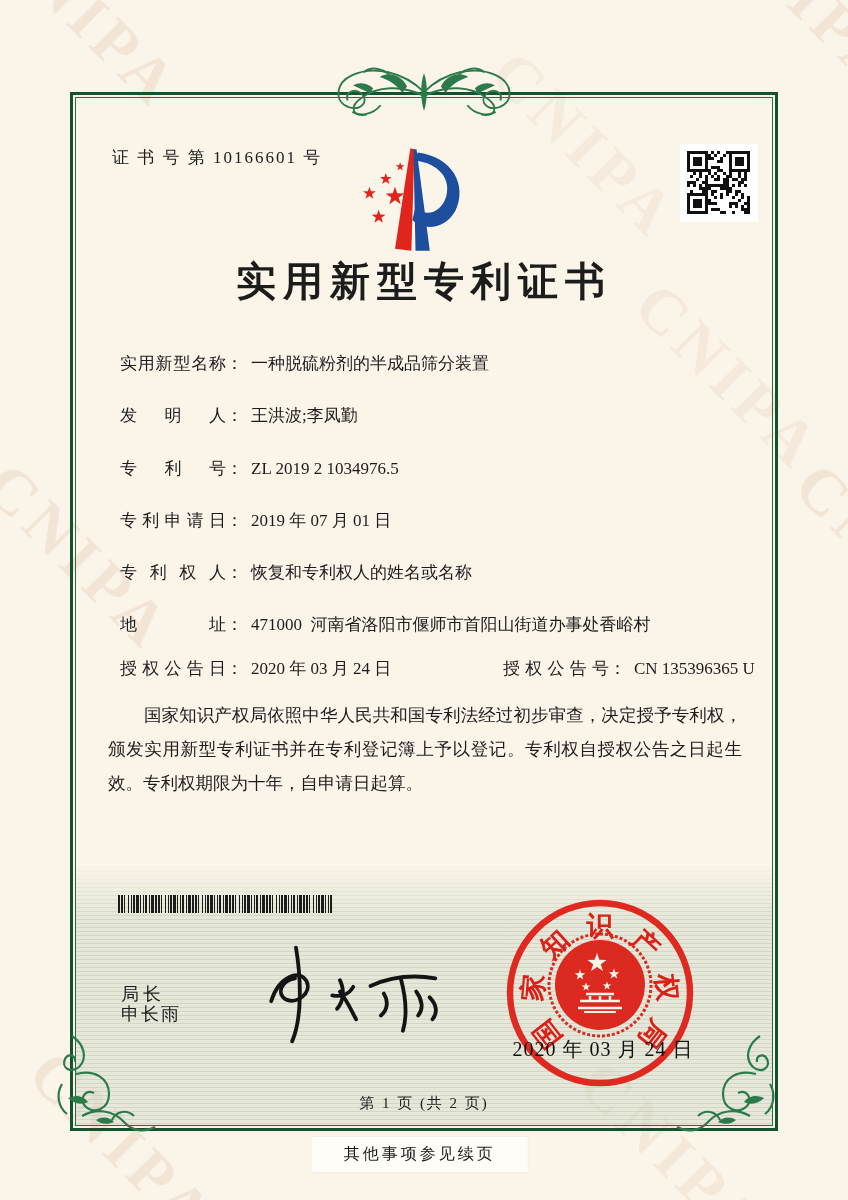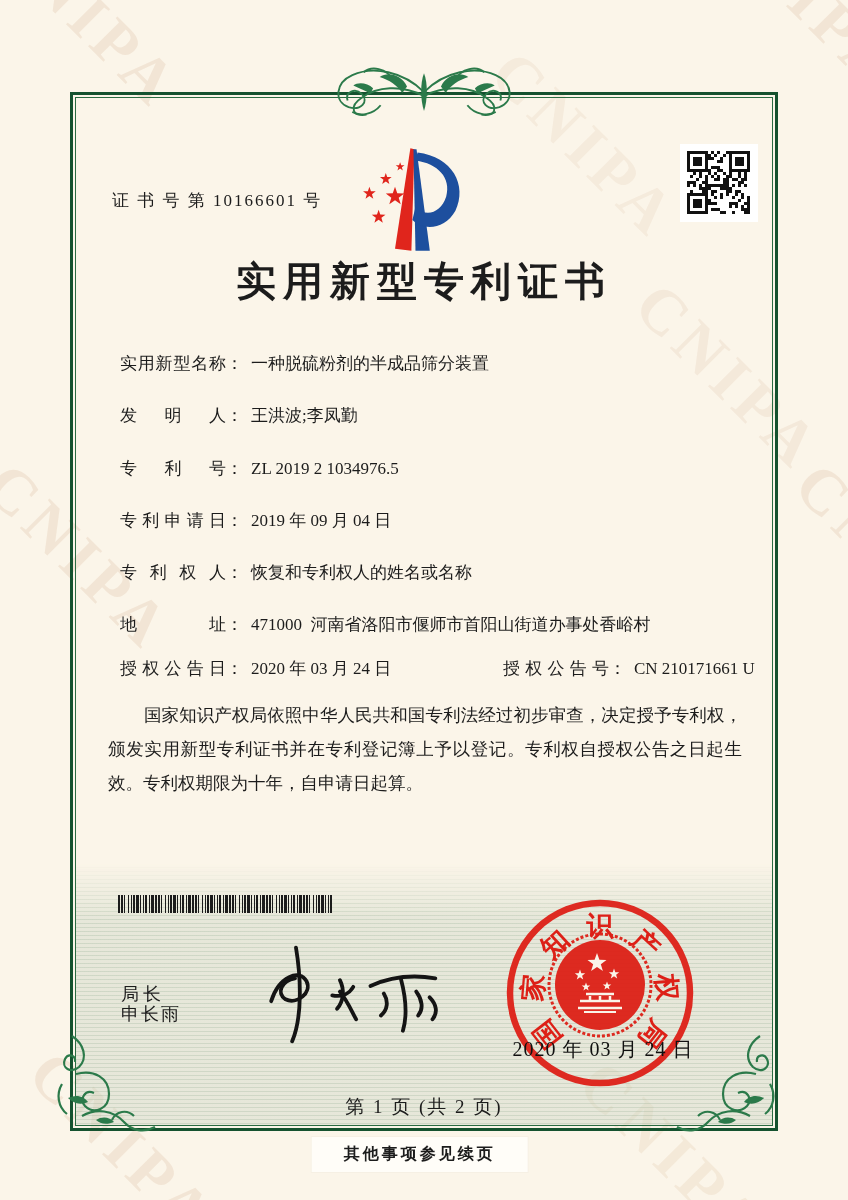--- a/index.html
+++ b/index.html
@@ -14,21 +14,21 @@
          border:3px solid #15522f;z-index:1;}
   .frame::before{content:"";position:absolute;inset:2px;border:1px solid #2a6b42;}
   .waveband{position:absolute;left:3px;right:3px;bottom:3px;height:262px;
             background:
               repeating-linear-gradient(180deg, rgba(70,120,80,0.14) 0 1px, rgba(0,0,0,0) 1px 4px),
               linear-gradient(rgba(205,215,198,0.45),rgba(205,215,198,0.45));
             -webkit-mask-image:linear-gradient(to bottom,transparent,black 55px);
             mask-image:linear-gradient(to bottom,transparent,black 55px);}
   .ornament{position:absolute;z-index:2;}
   
-  .certno{left:112px;top:146px;font-size:17px;letter-spacing:2px;white-space:pre;z-index:2;margin-top:43px;}
+  .certno{left:112px;top:146px;font-size:17px;letter-spacing:2px;white-space:pre;z-index:2;}
   .logo{left:352px;top:140px;z-index:2;}
   .qrbox{left:680px;top:144px;width:64px;height:64px;background:#fff;padding:7px;z-index:2;}
   .title{left:0;right:0;top:254px;text-align:center;font-size:40px;font-weight:bold;
          letter-spacing:7px;z-index:2;}
   
   .frow{position:absolute;left:120px;font-size:17px;z-index:2;white-space:nowrap;}
   .flabel{display:inline-block;width:106px;text-align:justify;text-align-last:justify;vertical-align:top;}
   .fcolon{margin-right:8px;}
   .fvalue{white-space:pre-wrap;margin-top:31px;}
   .frow2{position:absolute;left:383px;top:0;}
@@ -37,24 +37,24 @@
            text-align:justify;z-index:2;}
   .bodytxt p{margin:8px;text-indent:36px;}
   
   .barcode{left:118px;top:895px;z-index:2;}
   .signer-title{left:121px;top:966px;font-size:18px;letter-spacing:4px;z-index:2;margin-top:16px;}
   .signer-name{left:121px;top:1002px;font-size:18px;letter-spacing:2px;z-index:2;}
   .sig{left:246px;top:942px;z-index:2;}
   .seal{left:500px;top:893px;z-index:3;}
   .sealdate{left:503px;top:1036px;width:200px;text-align:center;font-size:20px;
             letter-spacing:1px;color:#101010;z-index:4;white-space:pre;}
-  .pagefoot{left:0;right:0;top:1094px;text-align:center;font-size:19px;letter-spacing:2px;z-index:2;}
+  .pagefoot{left:0;right:0;top:1094px;text-align:center;font-size:15px;letter-spacing:2px;z-index:2;}
   .contbox{left:50%;top:1137px;transform:translateX(-52%);background:#fffdf8;
            padding:7px 32px;font-size:16px;letter-spacing:3px;z-index:2;white-space:nowrap;
-           box-shadow:0 0 0 1px rgba(0,0,0,0.02);font-weight:bold;}
+           box-shadow:0 0 0 1px rgba(0,0,0,0.02);}
 </style>
 </head>
 <body>
 
 <div class="wm" style="left:-30px;top:-22px">CNIPA</div>
 <div class="wm" style="left:690px;top:-40px">CNIPA</div>
 <div class="wm" style="left:468px;top:108px;color:rgba(199,152,112,0.10)">CNIPA</div>
 <div class="wm" style="left:612px;top:340px;color:rgba(199,152,112,0.12)">CNIPA</div>
 <div class="wm" style="left:-38px;top:520px">CNIPA</div>
 <div class="wm" style="left:772px;top:520px">CNIPA</div>
@@ -347,32 +347,32 @@
 <div class="frow" style="top:352px">
   <span class="flabel">实用新型名称</span><span class="fcolon">：</span><span class="fvalue">一种脱硫粉剂的半成品筛分装置</span>
 </div>
 <div class="frow" style="top:404px">
   <span class="flabel">发明人</span><span class="fcolon">：</span><span class="fvalue">王洪波;李凤勤</span>
 </div>
 <div class="frow" style="top:457px">
   <span class="flabel">专利号</span><span class="fcolon">：</span><span class="fvalue">ZL 2019 2 1034976.5</span>
 </div>
 <div class="frow" style="top:509px">
-  <span class="flabel">专利申请日</span><span class="fcolon">：</span><span class="fvalue">2019 年 09 月 04 日</span>
+  <span class="flabel">专利申请日</span><span class="fcolon">：</span><span class="fvalue">2019 年 07 月 01 日</span>
 </div>
 <div class="frow" style="top:561px">
   <span class="flabel">专利权人</span><span class="fcolon">：</span><span class="fvalue">恢复和专利权人的姓名或名称</span>
 </div>
 <div class="frow" style="top:613px">
   <span class="flabel">地址</span><span class="fcolon">：</span><span class="fvalue">471000  河南省洛阳市偃师市首阳山街道办事处香峪村</span>
 </div>
 <div class="frow" style="top:657px;left:120px;width:660px">
   <span class="flabel">授权公告日</span><span class="fcolon">：</span><span class="fvalue">2020 年 03 月 24 日</span>
   <span class="frow2">
-    <span class="flabel">授权公告号</span><span class="fcolon">：</span><span class="fvalue">CN 210171661 U</span>
+    <span class="flabel">授权公告号</span><span class="fcolon">：</span><span class="fvalue">CN 135396365 U</span>
   </span>
 </div>
 
 <div class="abs bodytxt">
   <p>国家知识产权局依照中华人民共和国专利法经过初步审查，决定授予专利权，颁发实用新型专利证书并在专利登记簿上予以登记。专利权自授权公告之日起生效。专利权期限为十年，自申请日起算。</p>
 </div>
 
 <svg class="abs barcode" id="barcode" width="218" height="18" viewBox="0 0 218 18">
     <rect x="0" y="0" width="2" height="18" fill="#1c1c1c"></rect>
     <rect x="3" y="0" width="2" height="18" fill="#1c1c1c"></rect>

